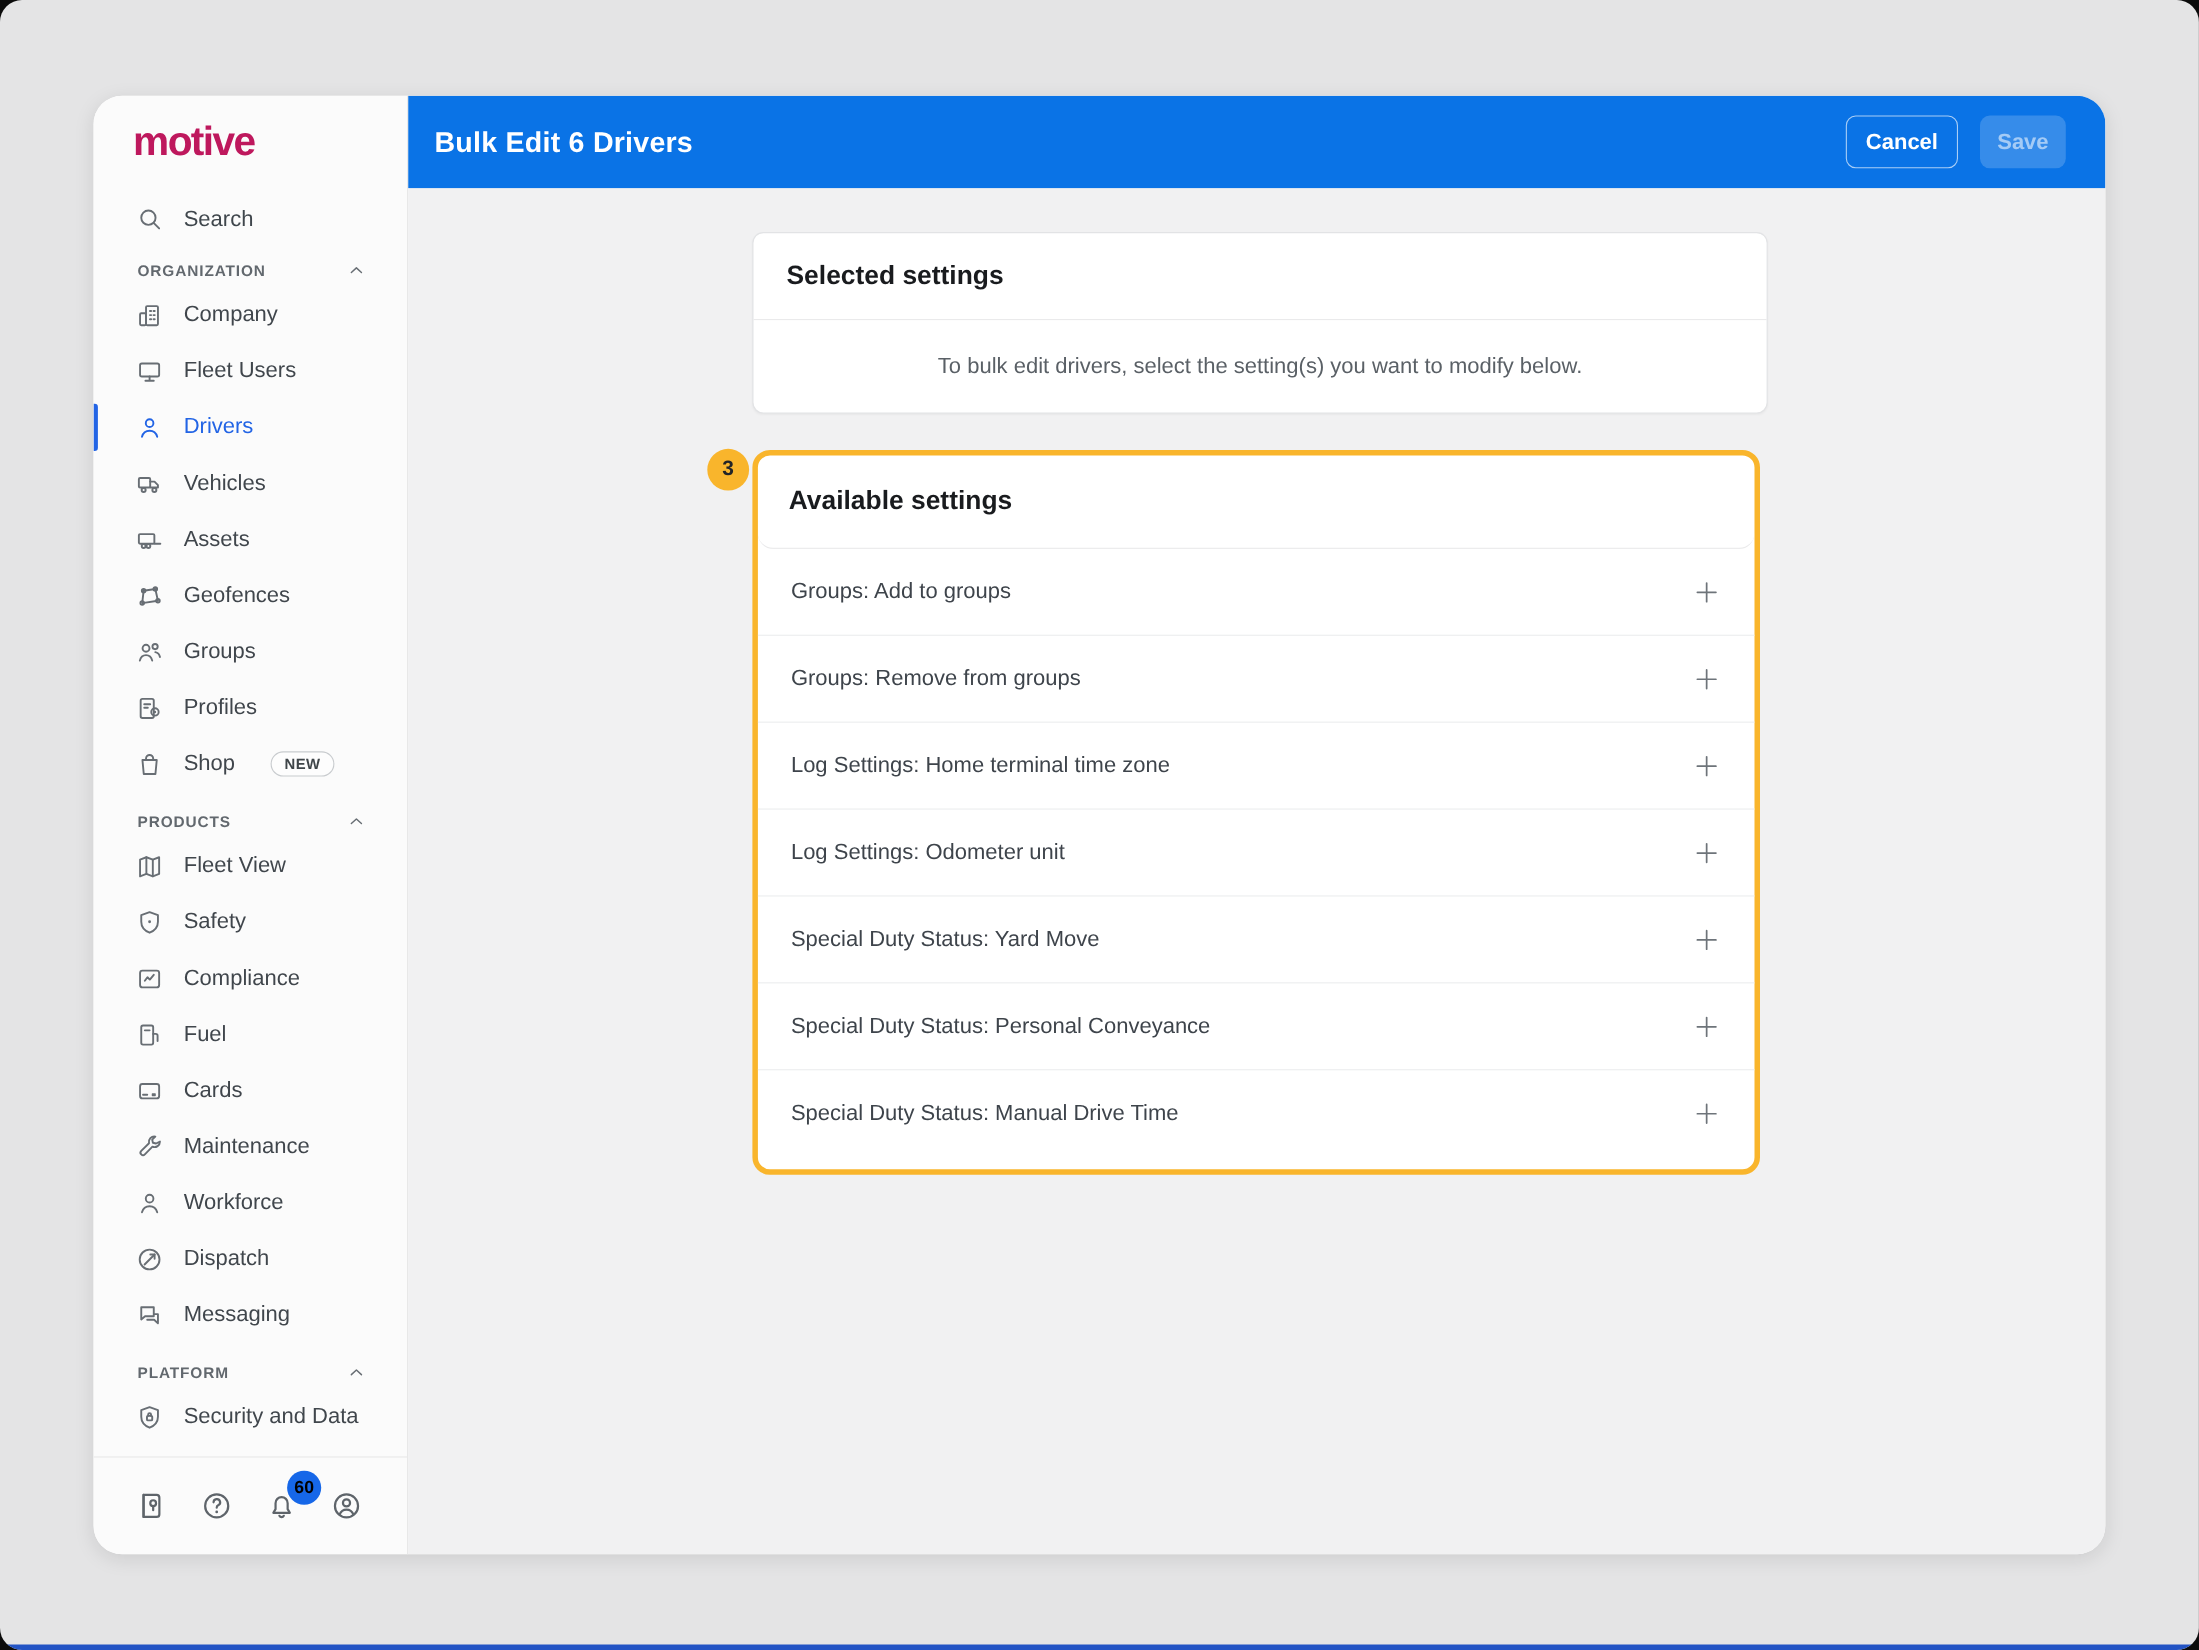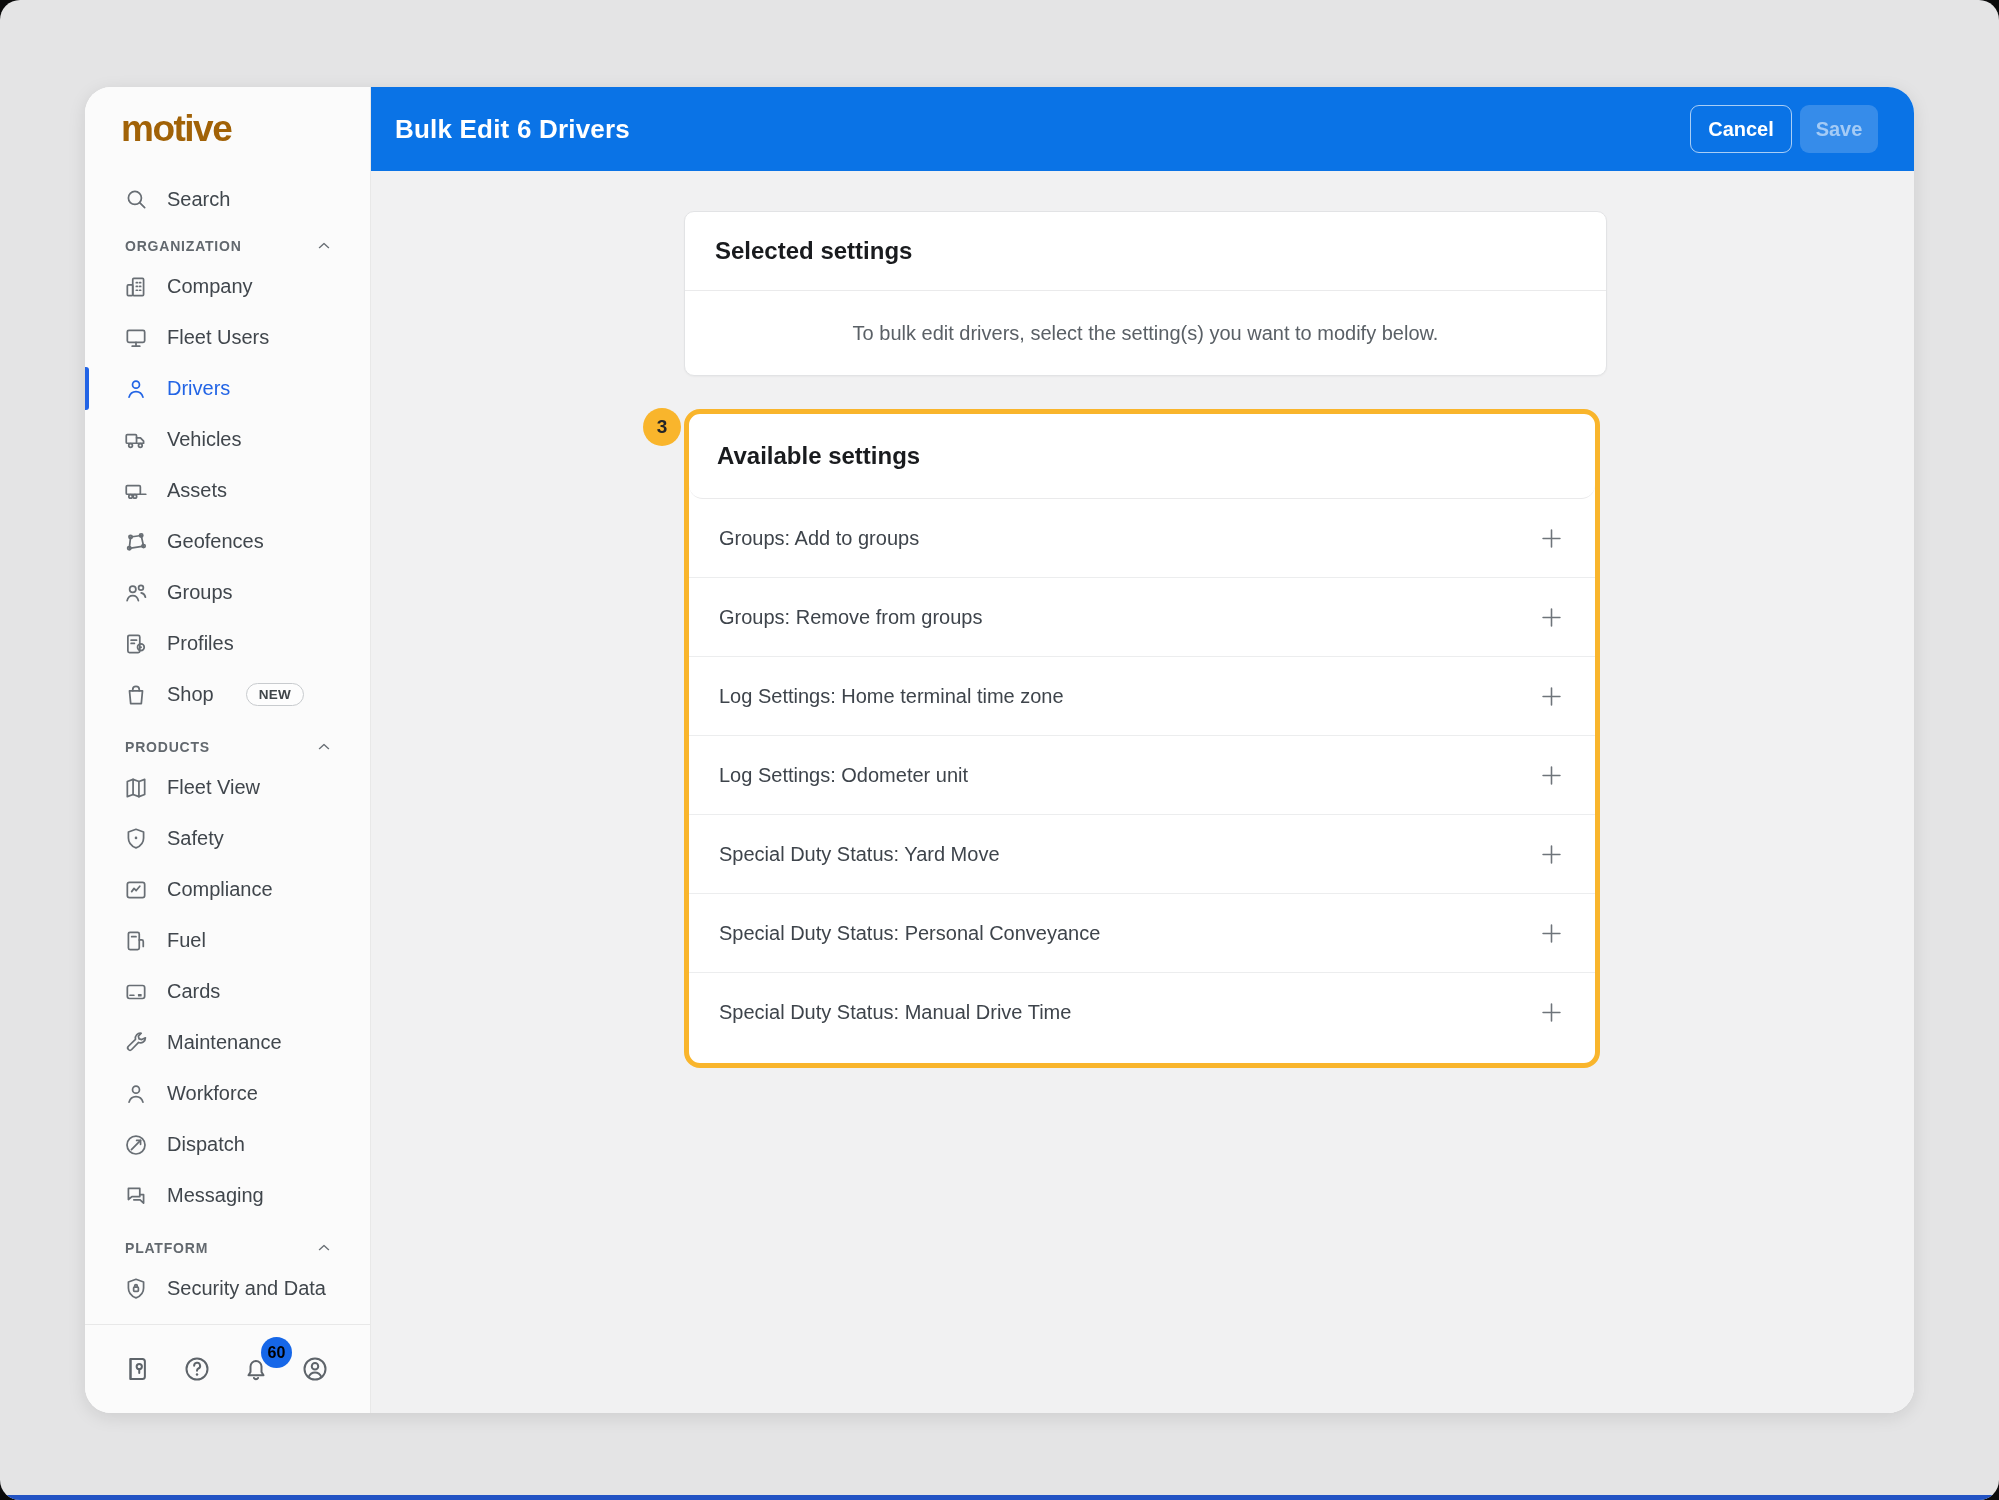--- a/index.html
+++ b/index.html
@@ -3,21 +3,21 @@
 <meta charset="utf-8">
 <style>
   html,body{margin:0;padding:0;background:#0b0b0b;}
   .canvas{position:relative;width:1999px;height:1500px;background:#E4E4E5;border-radius:20px;overflow:hidden;
           font-family:"Liberation Sans",sans-serif;-webkit-font-smoothing:antialiased;}
   
   .window{position:absolute;left:85px;top:87px;width:1829px;height:1326px;border-radius:26px;background:#FFFFFF;
           overflow:hidden;display:flex;box-shadow:0 4px 18px rgba(0,0,0,0.10);}
   
   .sidebar{width:285px;min-width:285px;background:#FBFBFB;border-right:1px solid #E8E8E8;display:flex;flex-direction:column;position:relative;}
-  .logo{margin:22px 0 0 36px;font-size:37px;font-weight:800;letter-spacing:-1.5px;color:#a16207;line-height:40px;}
+  .logo{margin:22px 0 0 36px;font-size:37px;font-weight:800;letter-spacing:-1.5px;color:#be185d;line-height:40px;}
   .search-item{margin-top:30px;height:40px;display:flex;align-items:center;gap:18px;padding-left:38px;
                color:#3F464C;font-size:20px;cursor:pointer;}
   .sec-header{margin-top:12px;height:30px;display:flex;align-items:center;padding-left:40px;padding-right:36px;
               font-size:14px;font-weight:700;letter-spacing:.8px;color:#62686E;}
   .sec-header .chev{margin-left:auto;}
   .nav-item{position:relative;height:51px;display:flex;align-items:center;gap:18px;padding-left:38px;
             font-size:20px;color:#40464C;cursor:pointer;}
   .nav-item .abar{display:none;}
   .nav-item.active{color:var(--accent);}
   .nav-item.active .abar{display:block;position:absolute;left:0;top:4px;width:4px;height:43px;background:var(--accent);border-radius:0 3px 3px 0;}
@@ -29,21 +29,21 @@
   .sidebar-footer{margin-top:auto;border-top:1px solid #E8E8E8;height:88px;display:flex;align-items:center;
                   justify-content:space-between;padding:0 40px 0 38px;}
   .foot-ic{position:relative;width:30px;height:30px;color:#5E646A;display:inline-flex;cursor:pointer;}
   .foot-ic svg{width:100%;height:100%;}
   .bell-badge{position:absolute;top:-17px;left:20px;min-width:31px;height:31px;border-radius:16px;background:var(--notif);
               color:#000000;font-size:16px;font-weight:700;display:flex;align-items:center;justify-content:center;padding:0 4px;box-sizing:border-box;}
   
   .main{flex:1;display:flex;flex-direction:column;background:#F1F1F2;min-width:0;}
   .topbar{height:84px;min-height:84px;background:var(--blue);display:flex;align-items:center;padding:0 36px 0 24px;}
   .topbar h1{margin:0;font-size:26px;font-weight:700;color:#FFFFFF;letter-spacing:.2px;}
-  .topbar .actions{margin-left:auto;display:flex;gap:8px;align-items:flex-end;}
+  .topbar .actions{margin-left:auto;display:flex;gap:20px;align-items:flex-end;}
   .btn{height:48px;border-radius:9px;font-family:inherit;font-size:20px;font-weight:700;cursor:pointer;}
   .btn-cancel{width:102px;background:transparent;border:1.5px solid rgba(255,255,255,.65);color:#FFFFFF;}
   .btn-save{width:78px;background:rgba(255,255,255,.18);border:none;color:rgba(255,255,255,.55);cursor:default;}
   .content{flex:1;position:relative;padding:40px 0 0 313px;box-sizing:border-box;}
   .card{width:923px;background:#FFFFFF;border:1px solid #E2E3E5;border-radius:10px;box-sizing:border-box;
         box-shadow:0 1px 2px rgba(0,0,0,.04);}
   .card-header{height:78px;display:flex;align-items:center;padding-left:30px;border-bottom:1px solid #EAEAEB;
                font-size:24px;font-weight:700;color:#191B1E;}
   .selected-body{height:84px;display:flex;align-items:center;justify-content:center;font-size:20px;color:#5A6066;}
   .available-card{position:relative;margin-top:33px;border:5px solid var(--amber);border-radius:16px;width:916px;

